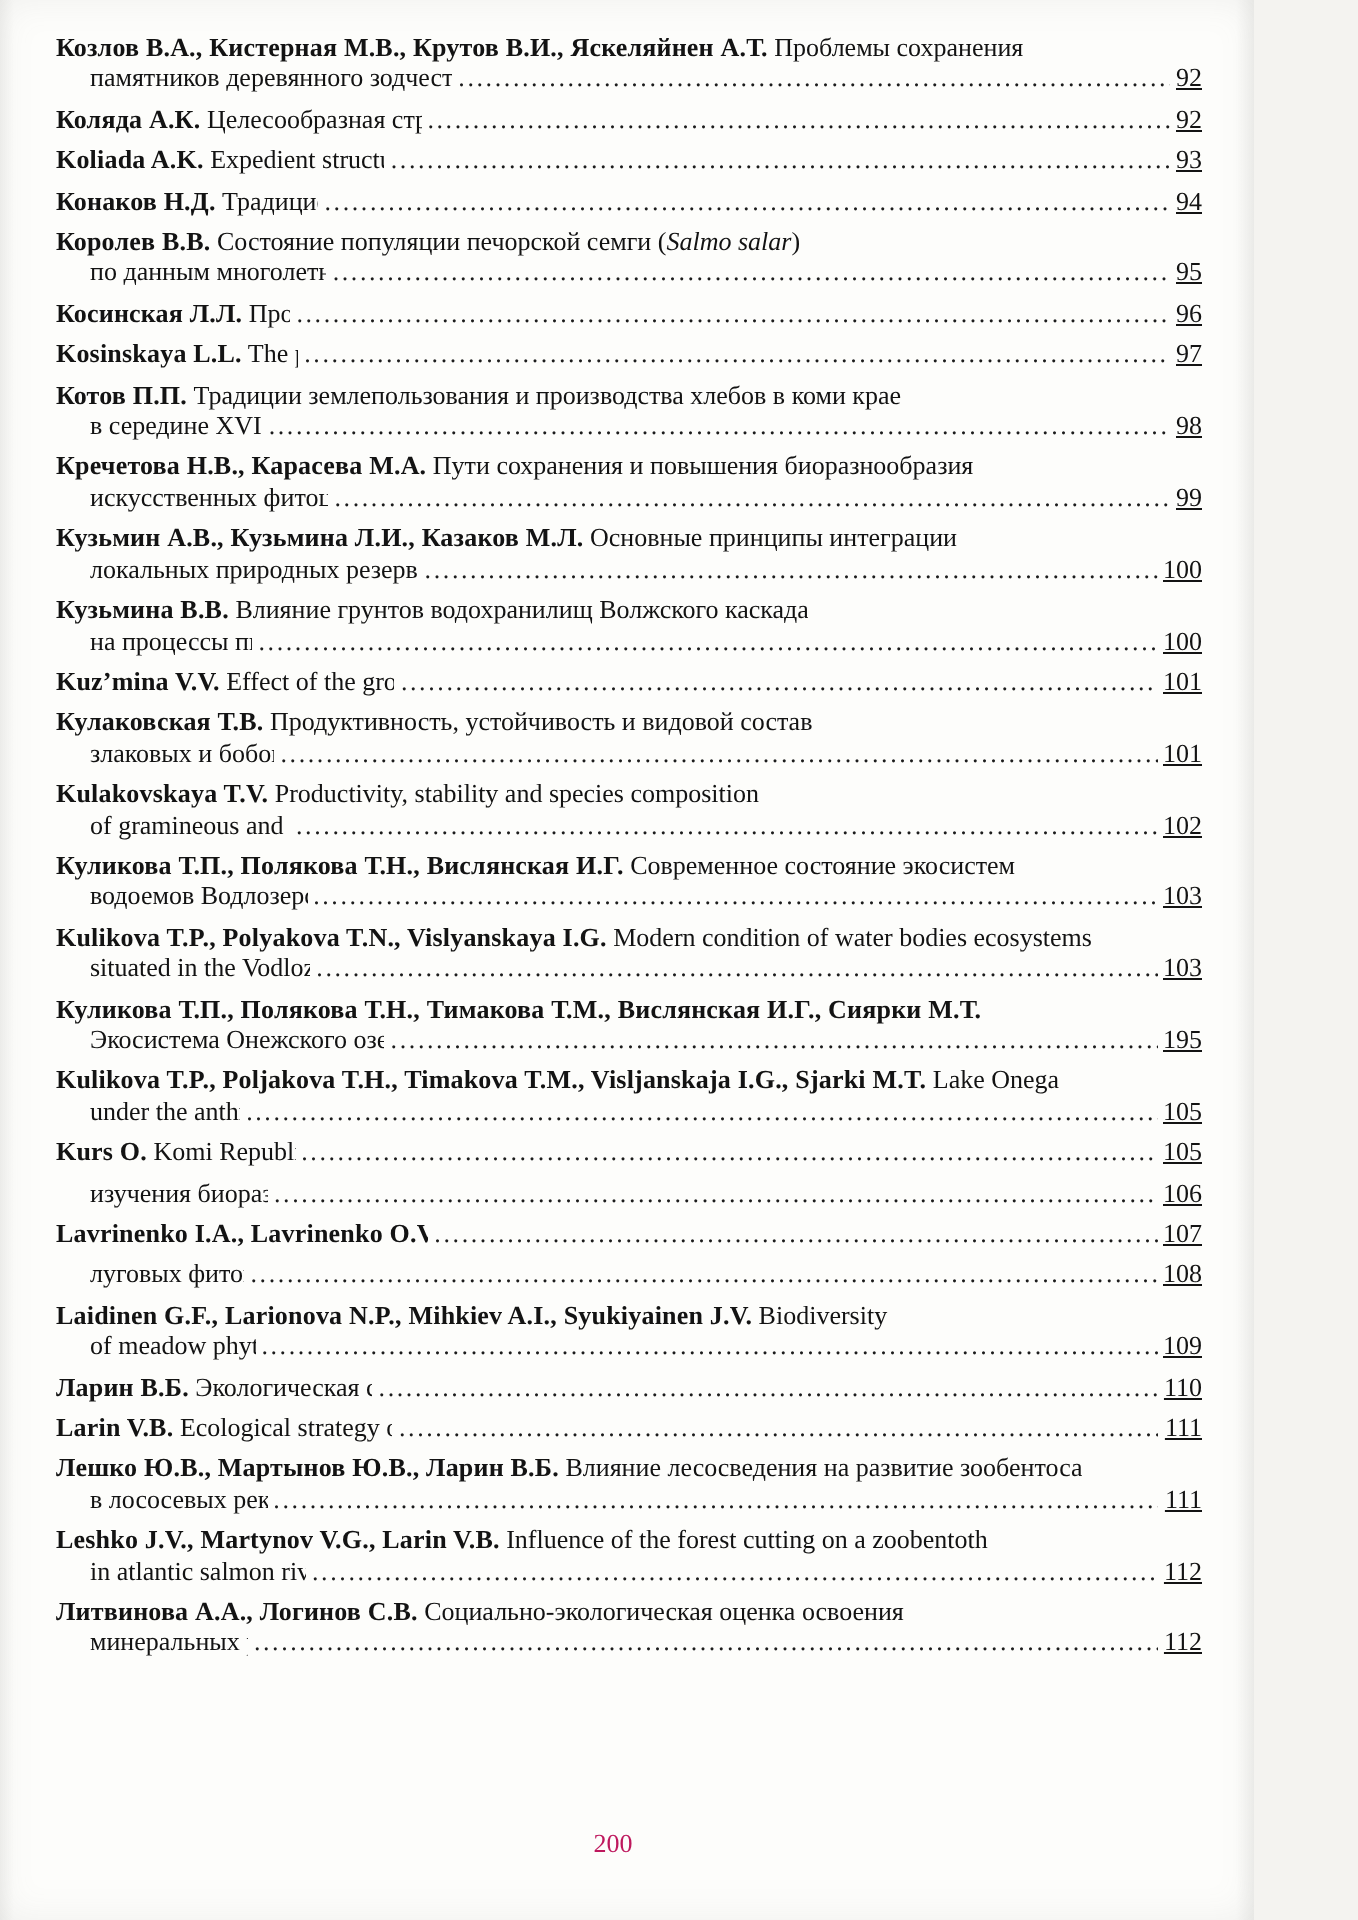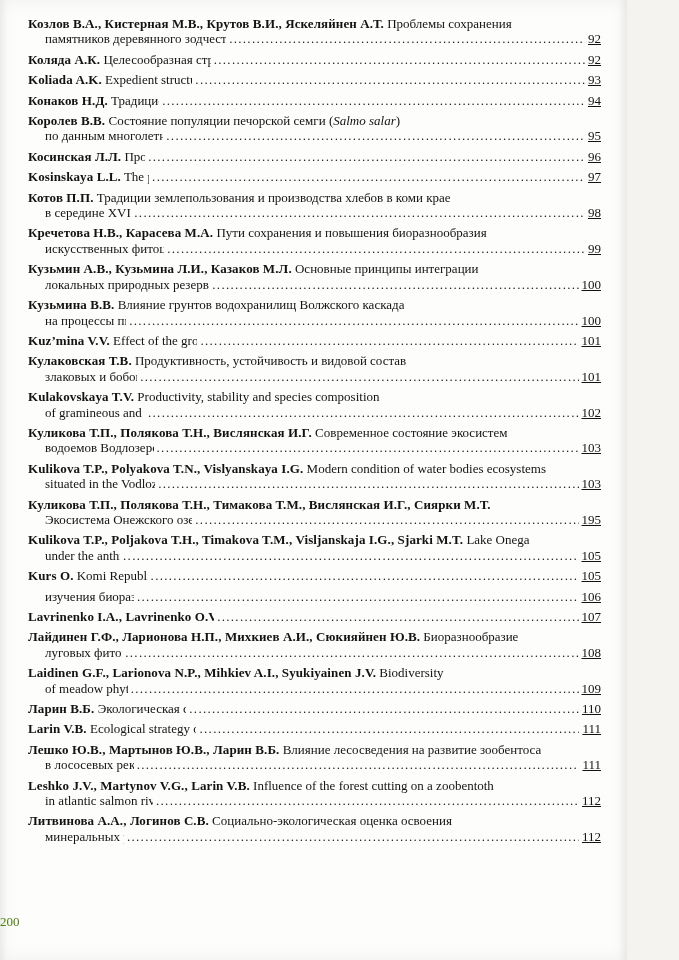--- a/index.html
+++ b/index.html
@@ -41,23 +41,23 @@
     overflow: hidden;
     white-space: nowrap;
     letter-spacing: 1.3px;
     padding-left: 3px;
     color: #1c1c1c;
   }
   .pagenum { flex: 0 0 auto; padding-left: 3px; text-decoration: underline; }
   .footer {
     position: absolute;
     top: 914px; left: 0; right: 14px;
-    text-align: left;
+    text-align: center;
     font-size: 13px;
-    color: #4d7c0f;
+    color: #be185d;
   }
   
   .scan-edge-left {
     position: absolute; left: 0; top: 0; bottom: 0; width: 7px;
     background: linear-gradient(to right, rgba(110,110,105,0.08), rgba(0,0,0,0));
   }
   .scan-edge-right {
     position: absolute; right: 0; top: 0; bottom: 0; width: 9px;
     background: linear-gradient(to left, rgba(110,110,105,0.09), rgba(0,0,0,0));
   }
@@ -288,24 +288,20 @@
   <div class="entry">
     <div class="line line1">
       <span class="text"><span class="authors">Lavrinenko I.A., Lavrinenko O.V.</span><span class="t1"> Population-genetic investigations of plant biological diversity</span><span class="it"></span><span class="t2"></span></span>
       <span class="leader">............................................................................................................................................................................................................................</span>
       <span class="pagenum">107</span>
     </div>
 
   </div>
 
   <div class="entry">
-    <div class="line line1">
-      <span class="text"><span class="authors">Лайдинен Г.Ф., Ларионова Н.П., Михкиев А.И., Сюкияйнен Ю.В.</span><span class="t1"> Биоразнообразие</span><span class="it"></span><span class="t2"></span></span>
-
-    </div>
     <div class="line wrapline">
       <span class="text">луговых фитоценозов Карелии</span>
       <span class="leader">............................................................................................................................................................................................................................</span>
       <span class="pagenum">108</span>
     </div>
   </div>
 
   <div class="entry">
     <div class="line line1">
       <span class="text"><span class="authors">Laidinen G.F., Larionova N.P., Mihkiev A.I., Syukiyainen J.V.</span><span class="t1"> Biodiversity</span><span class="it"></span><span class="t2"></span></span>

